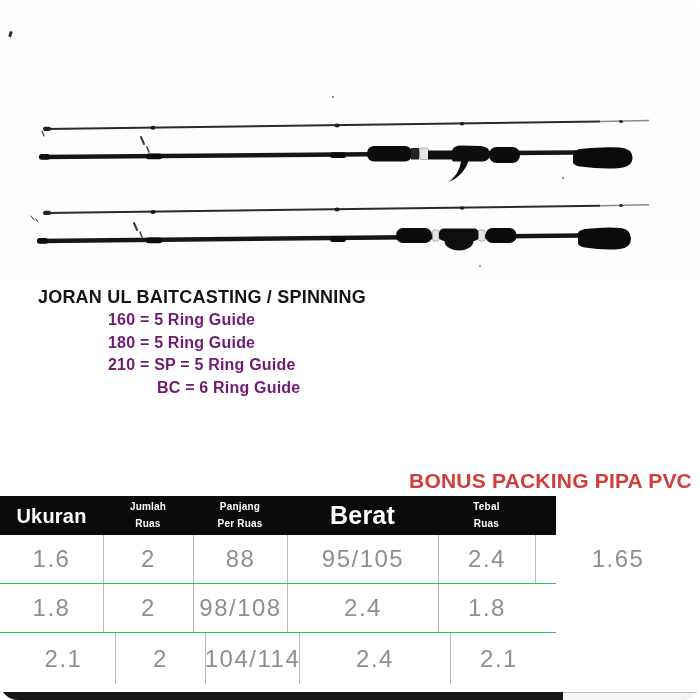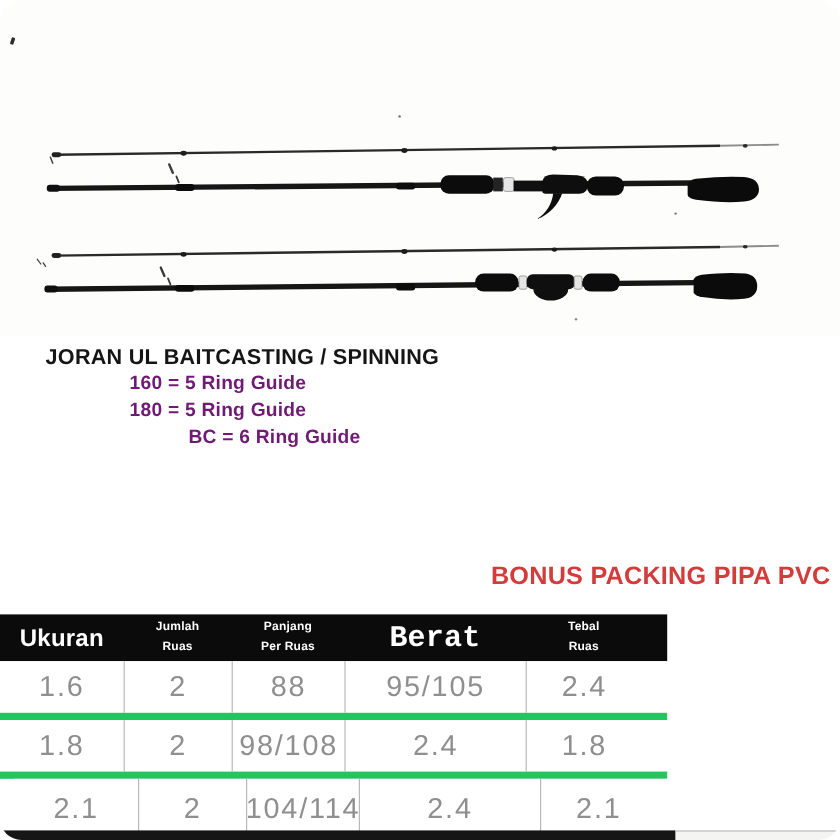--- a/index.html
+++ b/index.html
@@ -23,35 +23,35 @@
     height: 22.5px; line-height: 22.5px;
     font-size: 16px; font-weight: bold; color: #701a75;
     margin-left: 108px; white-space: nowrap; letter-spacing: 0.2px;
   }
   .spec-line.indented { margin-left: 157px; }
   .bonus-note {
     position: absolute; top: 469px; right: 8px;
     font-size: 21px; font-weight: bold; color: #d43b3b;
     letter-spacing: 0.2px; white-space: nowrap;
   }
-  .spec-table { position: absolute; left: 0; top: 512px; width: 556px; }
+  .spec-table { position: absolute; left: 0; top: 496px; width: 556px; }
   .thead, .trow {
     display: grid;
     grid-template-columns: 103px 90px 94px 151px 97px 165px;
     box-sizing: border-box;
   }
   .thead { height: 39px; background: #0b0b0b; }
   .hcell {
     display: flex; flex-direction: column; align-items: center; justify-content: center;
     color: #ffffff; font-weight: bold; font-size: 10px; line-height: 16.5px;
     letter-spacing: 0.2px;
   }
   .hcell.med { font-size: 20px; line-height: 20px; }
-  .hcell.big { font-size: 25px; line-height: 25px; font-family: Liberation Mono, monospace; }
-  .trow { height: 49px; border-bottom: 6px solid #22c55e; background: #ffffff; }
+  .hcell.big { font-size: 25px; line-height: 25px; }
+  .trow { height: 49px; border-bottom: 1px solid #22c55e; background: #ffffff; }
   .trow.last { height: 51px; border-bottom: none; margin-left: 12px; }
   .tcell {
     display: flex; align-items: center; justify-content: center;
     color: #8f8f8f; font-size: 24px; letter-spacing: 1.5px;
     box-sizing: border-box;
   }
   .tcell + .tcell { border-left: 1px solid #b9b9b9; }
   .bottom-strip { position: absolute; left: 0; top: 692px; width: 700px; height: 8px; }
   .strip-dark { position: absolute; left: 0; top: 0; width: 563px; height: 8px; background: #161616; }
   .strip-light { position: absolute; left: 563px; top: 0; width: 137px; height: 8px; background: #f4f4f3; border-top: 1px solid #bdbdbd; box-sizing: border-box; }
@@ -120,20 +120,21 @@
         <circle cx="563" cy="178" r="1" fill="#777" stroke="none"></circle>
         <circle cx="480" cy="266" r="1" fill="#888" stroke="none"></circle>
       </g>
     </svg>
   </div>
 
   <div class="product-title">JORAN UL BAITCASTING / SPINNING</div>
   <div class="spec-lines">
     <div class="spec-line">160 = 5 Ring Guide</div>
     <div class="spec-line">180 = 5 Ring Guide</div>
+    <div class="spec-line">210 = SP = 5 Ring Guide</div>
     <div class="spec-line indented">BC = 6 Ring Guide</div>
   </div>
 
   <div class="bonus-note">BONUS PACKING PIPA PVC</div>
 
   <div class="spec-table">
     <div class="thead">
       <div class="hcell med">
         <span>Ukuran</span>
       </div>
@@ -156,20 +157,21 @@
         <span>Panjang</span>
       </div>
     </div>
 
     <div class="trow">
       <div class="tcell">1.6</div>
       <div class="tcell">2</div>
       <div class="tcell">88</div>
       <div class="tcell">95/105</div>
       <div class="tcell">2.4</div>
+      <div class="tcell">1.65</div>
     </div>
 
     <div class="trow">
       <div class="tcell">1.8</div>
       <div class="tcell">2</div>
       <div class="tcell">98/108</div>
       <div class="tcell">2.4</div>
       <div class="tcell">1.8</div>
     </div>
 

